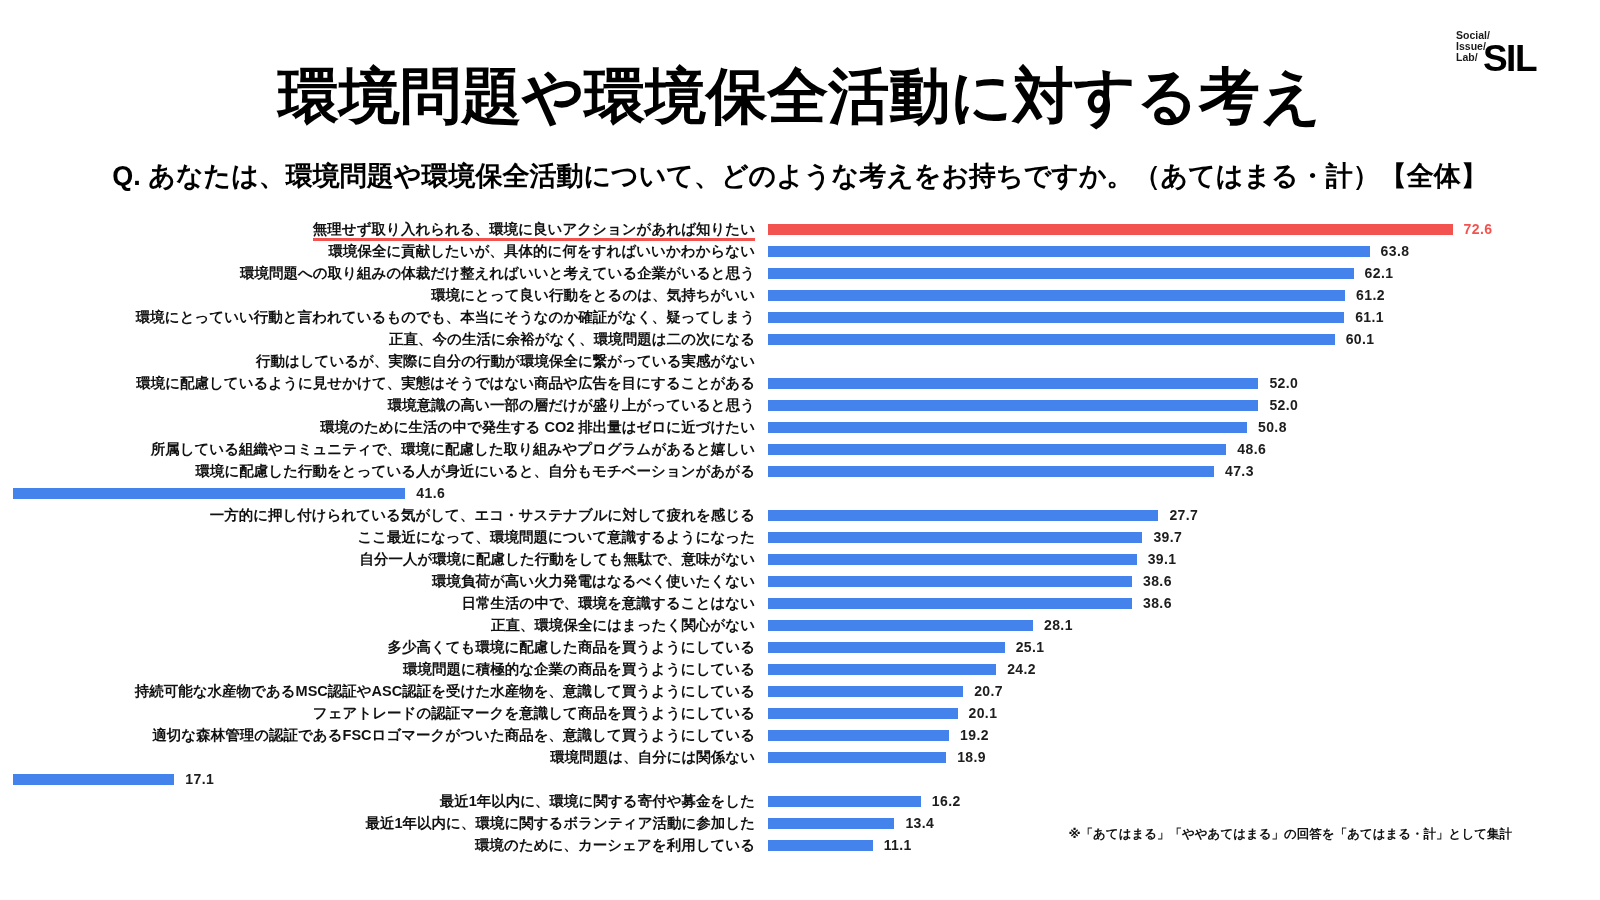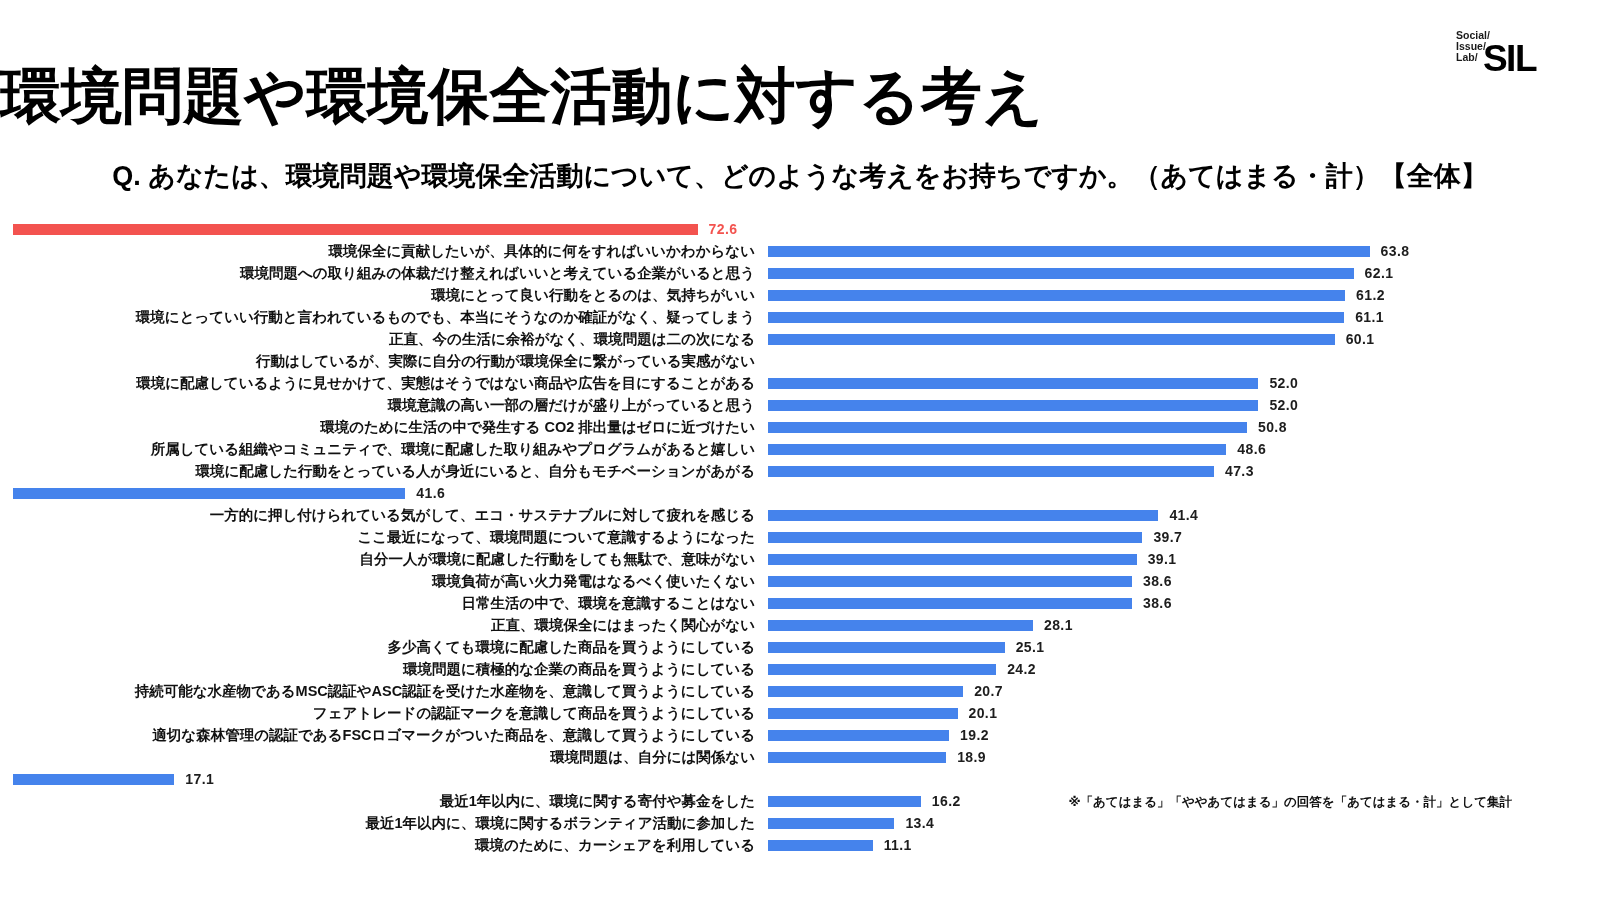--- a/index.html
+++ b/index.html
@@ -13,21 +13,21 @@
   .page { position:relative; width:1600px; height:900px; background:#fff; }
 
   
   .logo { position:absolute; top:30px; right:64px; display:flex; align-items:flex-start; }
   .logo-small { font-size:10.5px; line-height:11px; font-weight:600; color:#1a1a1a; }
   .logo-sil { font-size:37px; font-weight:800; letter-spacing:-1.5px; margin-left:-7px; margin-top:8px; color:#000; }
 
   
   .title {
     position:absolute; top:56px; left:0; width:100%;
-    text-align:left; font-size:61px; font-weight:800; color:#000;
+    text-align:center; font-size:61px; font-weight:800; color:#000;
     letter-spacing:0;
   }
   .question {
     position:absolute; top:158px; left:0; width:100%;
     text-align:center; font-size:27px; font-weight:700; color:#000;
   }
 
   
   .chart { position:absolute; top:218px; left:0; width:1600px; }
   .row { display:flex; align-items:center; height:22px; }
@@ -44,21 +44,21 @@
     letter-spacing:0.4px; color:#1d1d1d; white-space:nowrap;
   }
   .row.hl .value { color:#F3534F; }
 
   
   .sample {
     position:absolute; top:779px; right:138px;
     font-size:22px; font-weight:700; color:#111; white-space:nowrap;
   }
   .note {
-    position:absolute; top:794px; right:88px;
+    position:absolute; top:826px; right:88px;
     font-size:12.5px; font-weight:600; color:#111; white-space:nowrap;
   }
 </style>
 </head>
 <body>
 
 <div class="page">
 
   <div class="logo">
     <div class="logo-small">
@@ -67,20 +67,21 @@
       <div>Lab/</div>
     </div>
     <div class="logo-sil">SIL</div>
   </div>
 
   <h1 class="title">環境問題や環境保全活動に対する考え</h1>
   <div class="question">Q. あなたは、環境問題や環境保全活動について、どのような考えをお持ちですか。（あてはまる・計）【全体】</div>
 
   <div class="chart" id="chart">
       <div class="row hl">
+        <div class="label"><span class="txt">無理せず取り入れられる、環境に良いアクションがあれば知りたい</span></div>
         <div class="bararea">
           <div class="bar" style="width: 684.6px;"></div>
           <span class="value">72.6</span>
         </div>
       </div>
       <div class="row">
         <div class="label"><span class="txt">環境保全に貢献したいが、具体的に何をすればいいかわからない</span></div>
         <div class="bararea">
           <div class="bar" style="width: 601.6px;"></div>
           <span class="value">63.8</span>
@@ -155,21 +156,21 @@
       <div class="row">
         <div class="bararea">
           <div class="bar" style="width: 392.3px;"></div>
           <span class="value">41.6</span>
         </div>
       </div>
       <div class="row">
         <div class="label"><span class="txt">一方的に押し付けられている気がして、エコ・サステナブルに対して疲れを感じる</span></div>
         <div class="bararea">
           <div class="bar" style="width: 390.4px;"></div>
-          <span class="value">41.4</span>
+          <span class="value">27.7</span>
         </div>
       </div>
       <div class="row">
         <div class="label"><span class="txt">ここ最近になって、環境問題について意識するようになった</span></div>
         <div class="bararea">
           <div class="bar" style="width: 374.4px;"></div>
           <span class="value">39.7</span>
         </div>
       </div>
       <div class="row">

